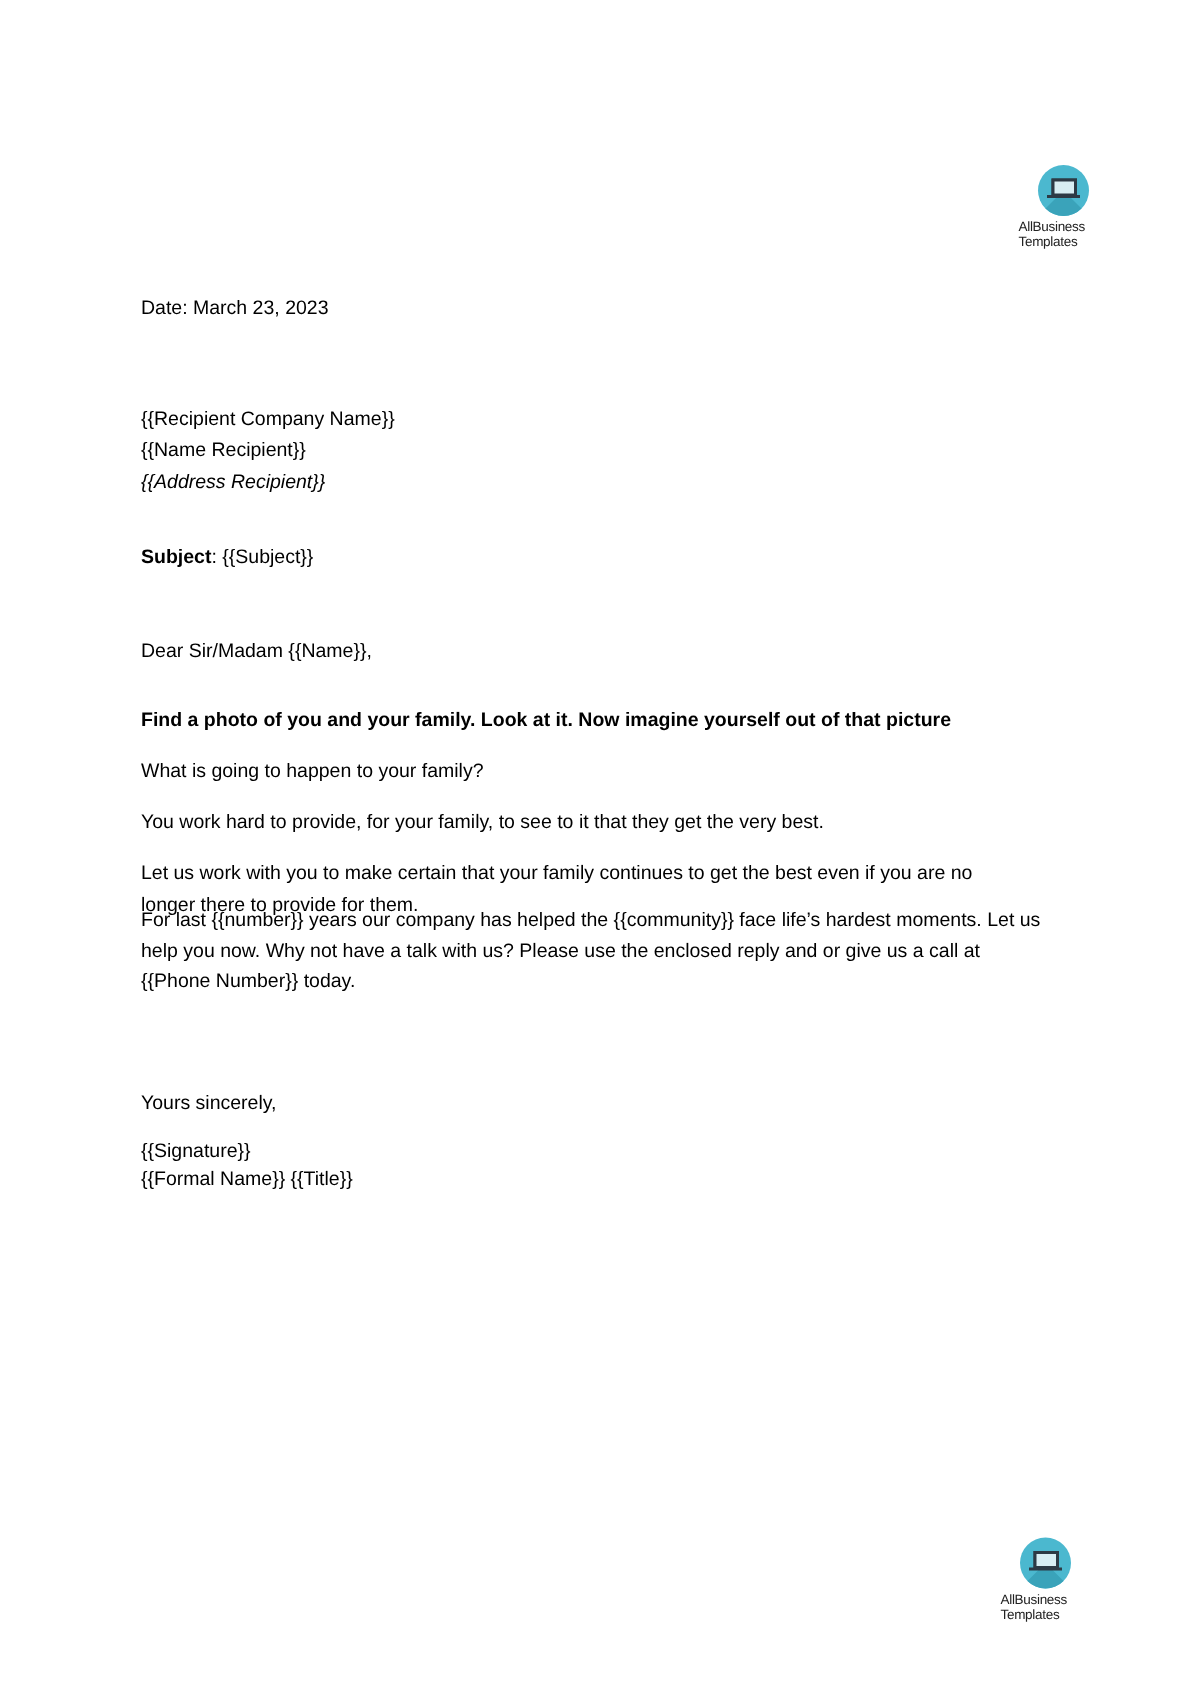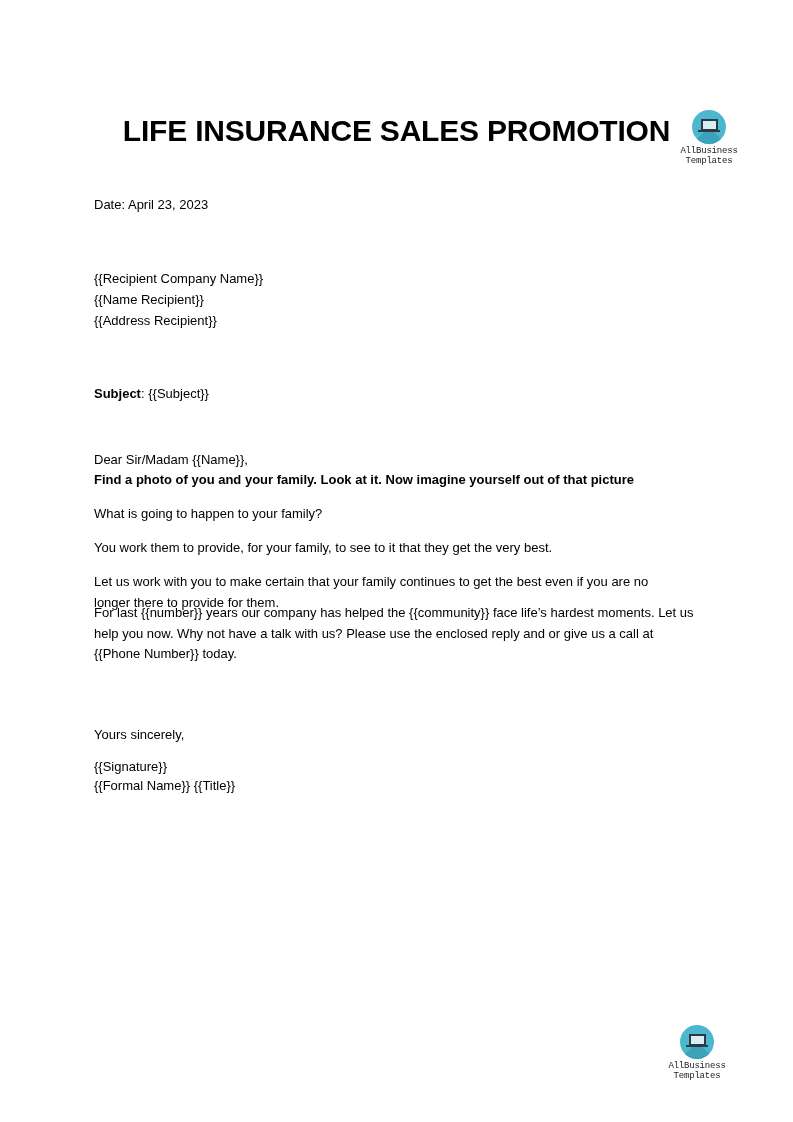--- a/index.html
+++ b/index.html
@@ -30,22 +30,21 @@
       text-align: center;
       font-size: 30px;
       font-weight: bold;
       letter-spacing: -0.2px;
       margin: 0;
       line-height: 38px;
     }
     .logo {
       position: absolute;
       width: 60px;
-      text-align: center;
-      font-family: Liberation Mono, monospace;
+      text-align: left;
     }
     .logo.top { left: 679px; top: 110px; }
     .logo.bottom { left: 667px; top: 1025px; }
     .logo-circle {
       width: 34px;
       height: 34px;
       border-radius: 50%;
       background: #4bb8cf;
       margin: 0 auto;
       position: relative;
@@ -109,47 +108,46 @@
       width: 600px;
       margin: 0;
     }
     .bold { font-weight: bold; }
   </style>
 </head>
 <body>
 
 <div class="page">
 
-  <h1 class="title">LIFE INSURANCE SALES PROMOTION</h1>
 
   <div class="logo top">
     <div class="logo-circle">
       <div class="laptop-screen"></div>
       <div class="laptop-base"></div>
     </div>
     <div class="logo-text">
       <div>AllBusiness</div>
       <div>Templates</div>
     </div>
   </div>
 
   <div class="content">
-    <p class="line" style="top:195px;">Date: April 23, 2023</p>
+    <p class="line" style="top:195px;">Date: March 23, 2023</p>
 
     <p class="line" style="top:269px;">{{Recipient Company Name}}</p>
     <p class="line" style="top:290px;">{{Name Recipient}}</p>
-    <p class="line" style="top:311px;">{{Address Recipient}}</p>
+    <p class="line" style="top:311px;font-style:italic;">{{Address Recipient}}</p>
 
-    <p class="line" style="top:384px;"><span class="bold">Subject</span><span>: {{Subject}}</span></p>
+    <p class="line" style="top:361px;"><span class="bold">Subject</span><span>: {{Subject}}</span></p>
 
-    <p class="line" style="top:450px;">Dear Sir/Madam {{Name}},</p>
+    <p class="line" style="top:424px;">Dear Sir/Madam {{Name}},</p>
 
     <p class="line" style="top:470px;font-weight:bold;">Find a photo of you and your family. Look at it. Now imagine yourself out of that picture</p>
     <p class="line" style="top:504px;">What is going to happen to your family?</p>
-    <p class="line" style="top:538px;">You work them to provide, for your family, to see to it that they get the very best.</p>
+    <p class="line" style="top:538px;">You work hard to provide, for your family, to see to it that they get the very best.</p>
     <p class="para" style="top:572px; width:590px;">Let us work with you to make certain that your family continues to get the best even if you are no longer there to provide for them.</p>
     <p class="para" style="top:603px; width:600px;">For last {{number}} years our company has helped the {{community}} face life’s hardest moments. Let us help you now. Why not have a talk with us? Please use the enclosed reply and or give us a call at {{Phone Number}} today.</p>
 
     <p class="line" style="top:701px;margin-top:24px;">Yours sincerely,</p>
     <p class="line" style="top:757px;">{{Signature}}</p>
     <p class="line" style="top:776px;">{{Formal Name}} {{Title}}</p>
   </div>
 
   <div class="logo bottom">
     <div class="logo-circle">

